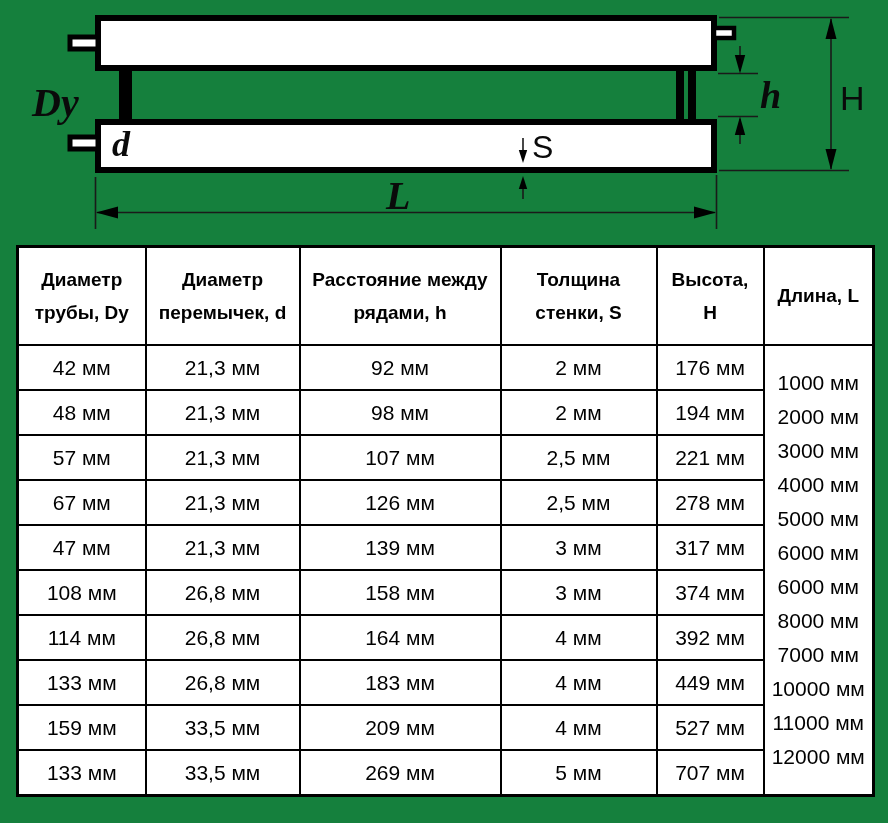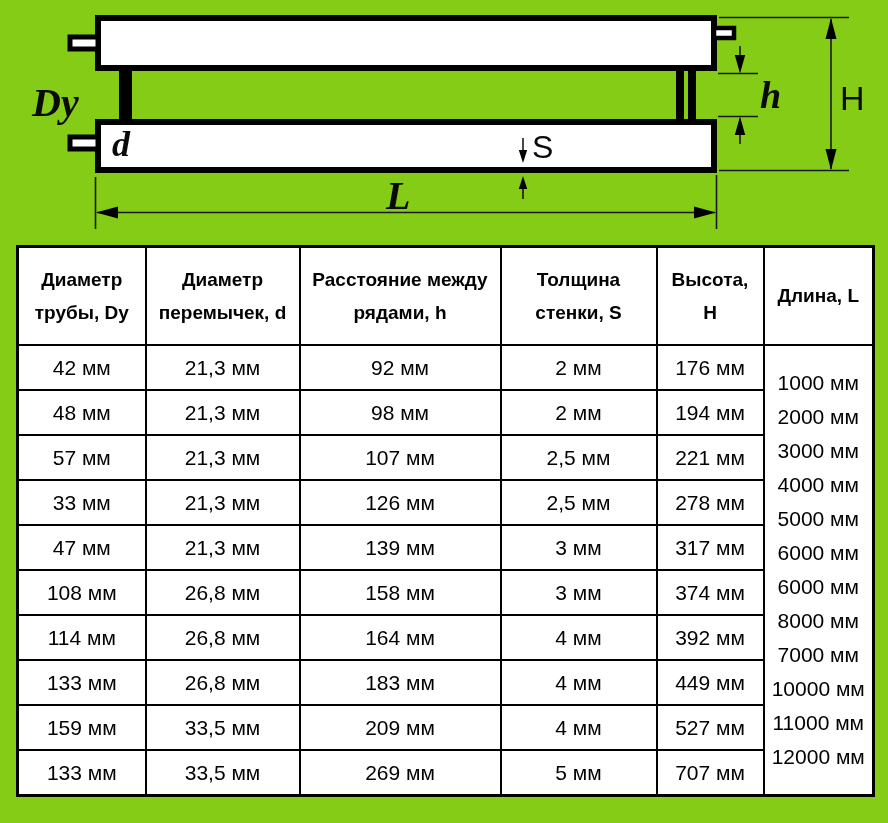--- a/index.html
+++ b/index.html
@@ -9,21 +9,21 @@
     width: 888px;
     height: 823px;
     font-family: "Liberation Sans", sans-serif;
     color: #000000;
     position: relative;
   }
   .page {
     position: relative;
     width: 888px;
     height: 823px;
-    background: #84cc16;
+    background: #15803d;
     overflow: hidden;
   }
   .diagram-wrap {
     position: absolute;
     top: 0;
     left: 0;
     width: 888px;
     height: 245px;
   }
   .label-serif {
@@ -183,21 +183,21 @@
           <td>194 мм</td>
         </tr>
         <tr>
           <td>57 мм</td>
           <td>21,3 мм</td>
           <td>107 мм</td>
           <td>2,5 мм</td>
           <td>221 мм</td>
         </tr>
         <tr>
-          <td>33 мм</td>
+          <td>67 мм</td>
           <td>21,3 мм</td>
           <td>126 мм</td>
           <td>2,5 мм</td>
           <td>278 мм</td>
         </tr>
         <tr>
           <td>47 мм</td>
           <td>21,3 мм</td>
           <td>139 мм</td>
           <td>3 мм</td>

